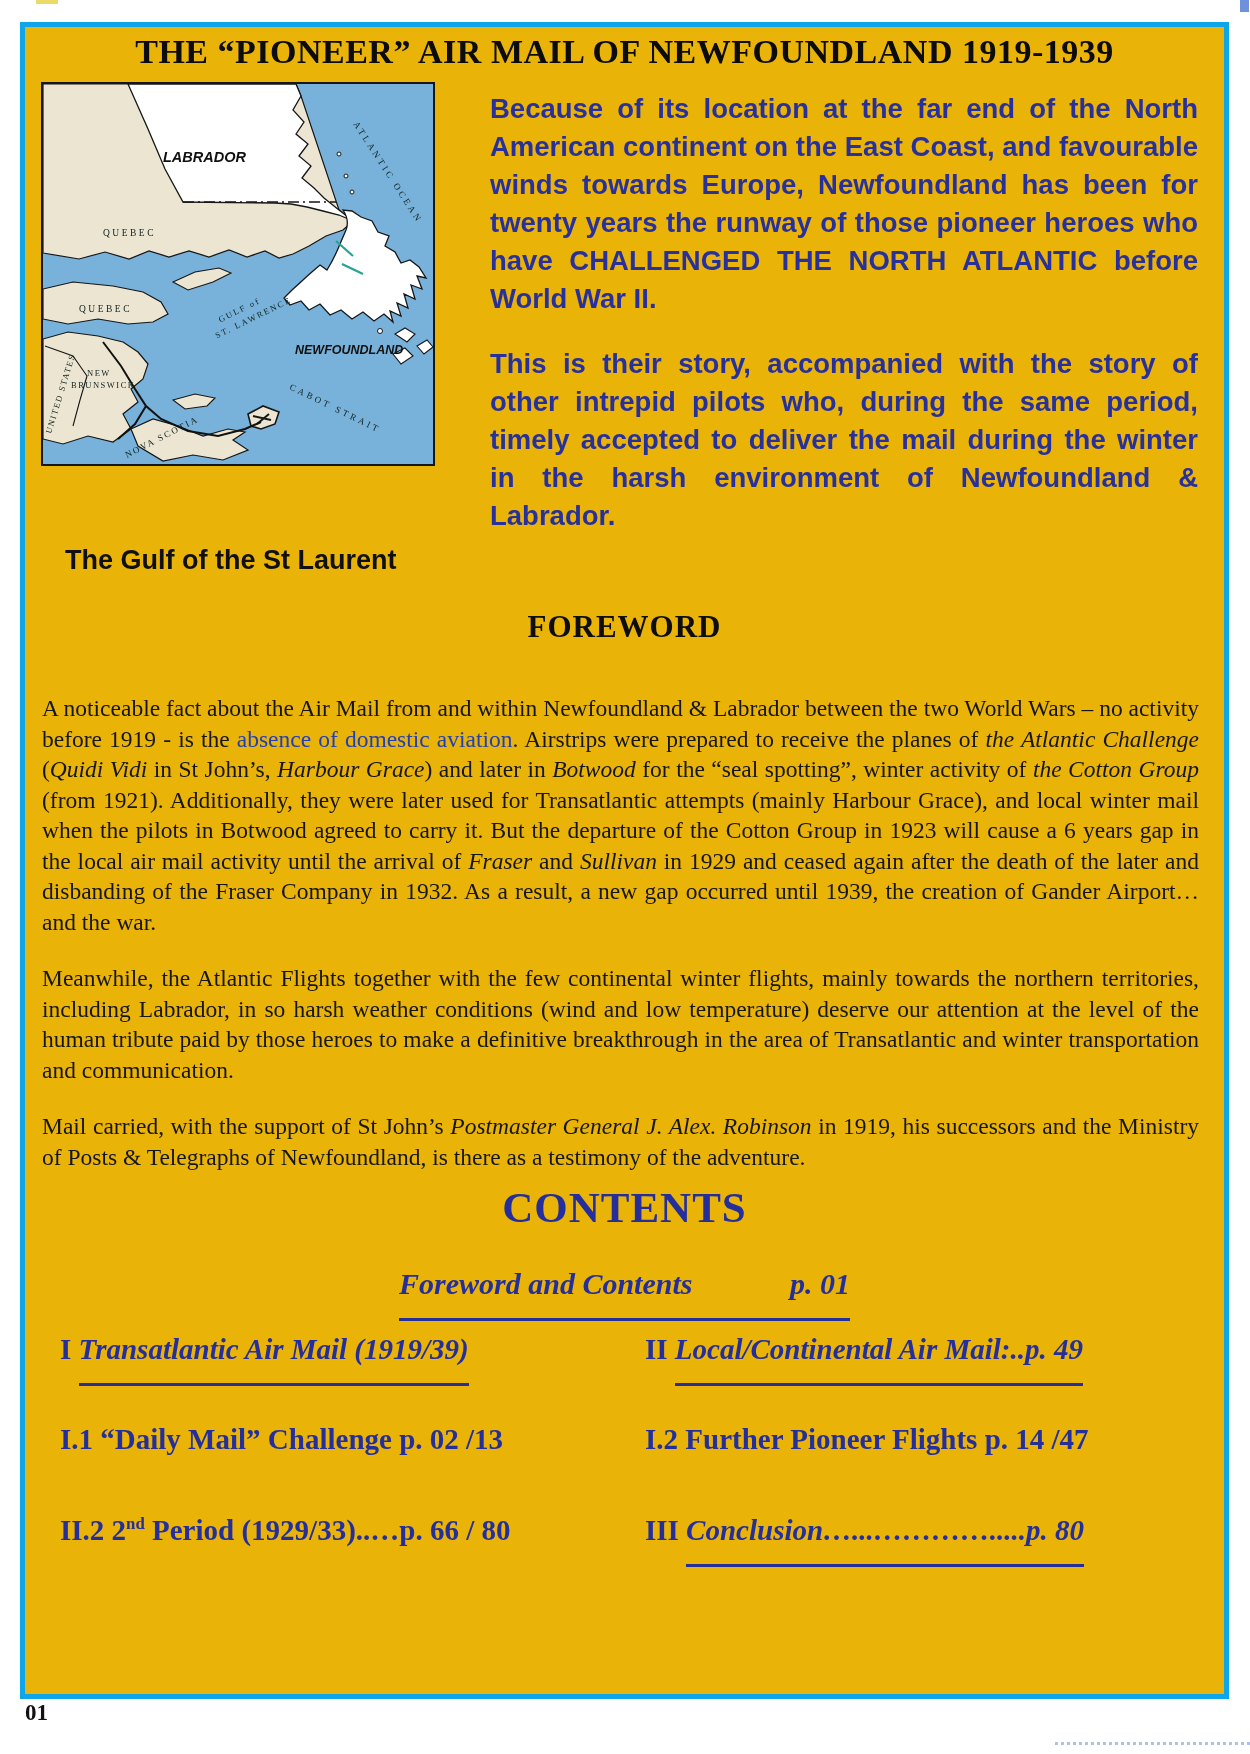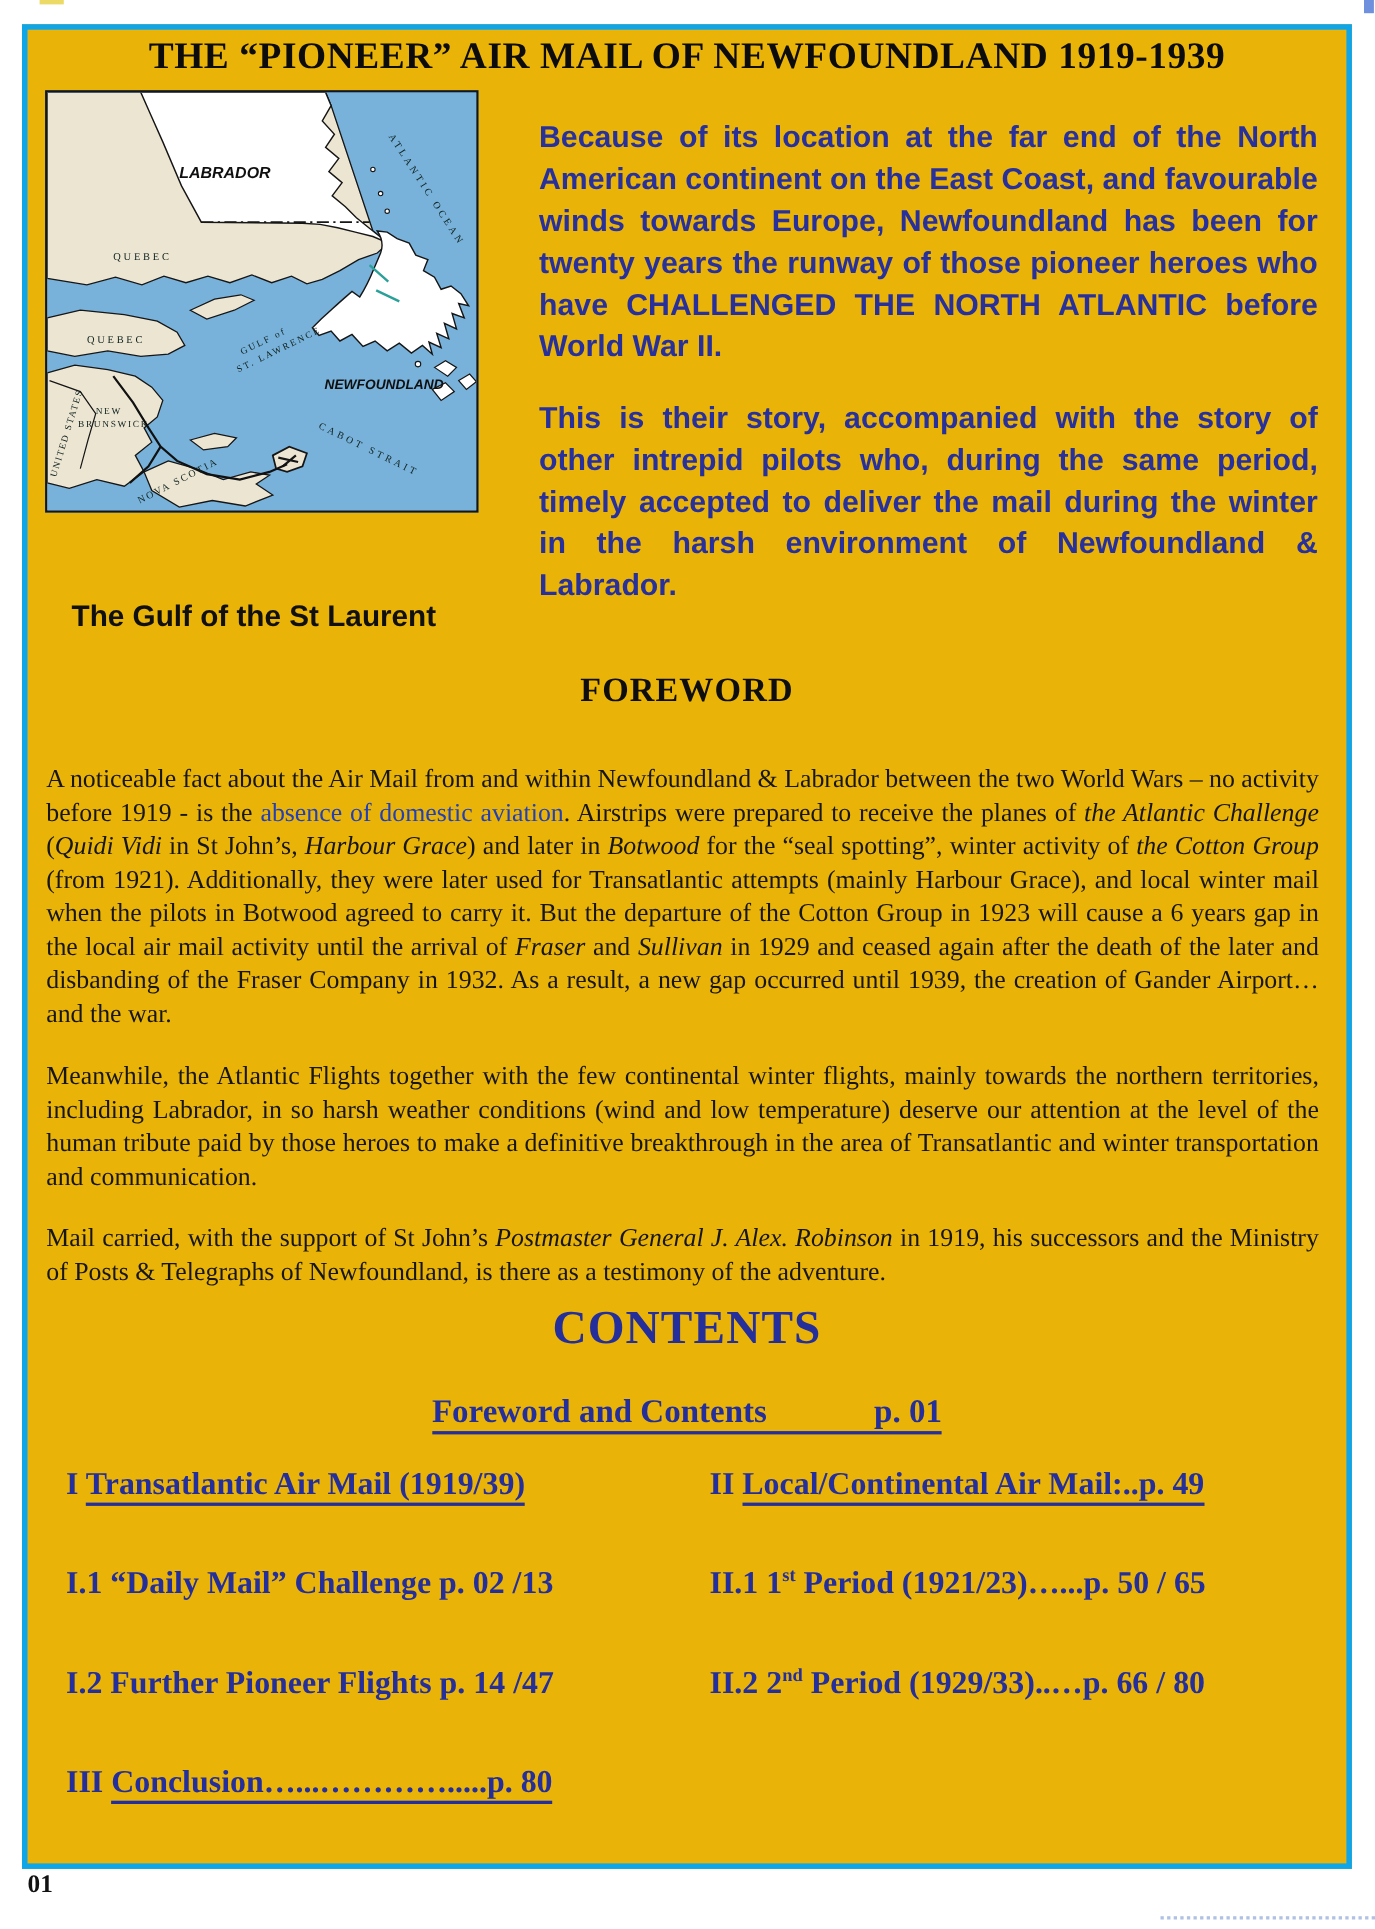--- a/index.html
+++ b/index.html
@@ -28,21 +28,21 @@
     font-family:"Liberation Sans","DejaVu Sans",sans-serif;
     font-size:27px;font-weight:700;color:#101010;
   }
   
   .intro{
     position:absolute;left:465px;top:63px;width:708px;
     font-family:"Liberation Sans","DejaVu Sans",sans-serif;
     font-size:27.5px;font-weight:700;color:#28319b;
     line-height:38px;text-align:justify;
   }
-  .intro p{margin:16px 0 27px 0;}
+  .intro p{margin:0 0 27px 0;}
   
   .foreword-heading{
     position:absolute;left:0;top:582px;width:100%;text-align:center;
     font-size:31px;font-weight:700;color:#0e0e0e;letter-spacing:1px;
   }
   .foreword{
     position:absolute;left:17px;top:666px;width:1157px;
     font-size:23.5px;color:#161616;line-height:30.5px;text-align:justify;
   }
   .foreword p{margin:0 0 26px 0;}
@@ -56,21 +56,21 @@
     font-size:30px;font-weight:700;color:#242f9b;
   }
   .contents-grid{
     position:absolute;left:35px;top:1306px;width:1140px;
     display:grid;grid-template-columns:585px auto;row-gap:57px;
     font-size:29px;font-weight:700;color:#242f9b;line-height:1.15;
   }
   
   .seg-b{font-weight:400;margin-top:20px;}
   .seg-i{font-style:italic;}
-  .seg-u{border-bottom:3px solid currentColor;padding-bottom:1px;}
+  .seg-u{border-bottom:3px solid currentColor;padding-bottom:18px;font-style:italic;}
   .seg-sup{vertical-align:super;font-size:58%;line-height:0;}
   .seg-link{color:#2140b8;}
   
   .page-number{
     position:absolute;left:25px;top:1700px;
     font-size:23px;font-weight:700;color:#111;
   }
   .artifact-yellow{position:absolute;left:36px;top:0;width:22px;height:4px;background:#e9d34b;opacity:.85;}
   .artifact-corner{position:absolute;left:1240px;top:0;width:9px;height:12px;background:#4a74d4;opacity:.8;}
   .artifact-dots{position:absolute;left:1055px;top:1742px;width:195px;height:0;border-top:3px dotted #8fa8d8;opacity:.7;}
@@ -163,21 +163,20 @@
     <p><span>Mail carried, with the support of St John’s </span><span class="seg-b seg-i">Postmaster General J. Alex. Robinson</span><span> in 1919, his successors and the Ministry of Posts &amp; Telegraphs of Newfoundland, is there as a testimony of the adventure.</span></p>
   </div>
 
   <div class="contents-heading">CONTENTS</div>
   <div class="contents-sub"><span class="seg-u">Foreword and Contents&nbsp;&nbsp;&nbsp;&nbsp;&nbsp;&nbsp;&nbsp;&nbsp;&nbsp;&nbsp;&nbsp;&nbsp; p. 01</span></div>
 
   <div class="contents-grid">
     <div><span>I </span><span class="seg-u">Transatlantic Air Mail (1919/39)</span></div>
     <div><span>II </span><span class="seg-u">Local/Continental Air Mail:..p. 49</span></div>
     <div><span>I.1 “Daily Mail” Challenge p. 02 /13</span></div>
-    <div><span>II.1 1</span><span class="seg-sup">st</span><span> Period (1921/23)…...p. 50 / 65</span></div>
     <div><span>I.2 Further Pioneer Flights p. 14 /47</span></div>
     <div><span>II.2 2</span><span class="seg-sup">nd</span><span> Period (1929/33)..…p. 66 / 80</span></div>
     <div><span>III </span><span class="seg-u">Conclusion…...………….....p. 80</span></div>
   </div>
 
 </div>
 
 <div class="page-number">01</div>
 
 </body></html>

